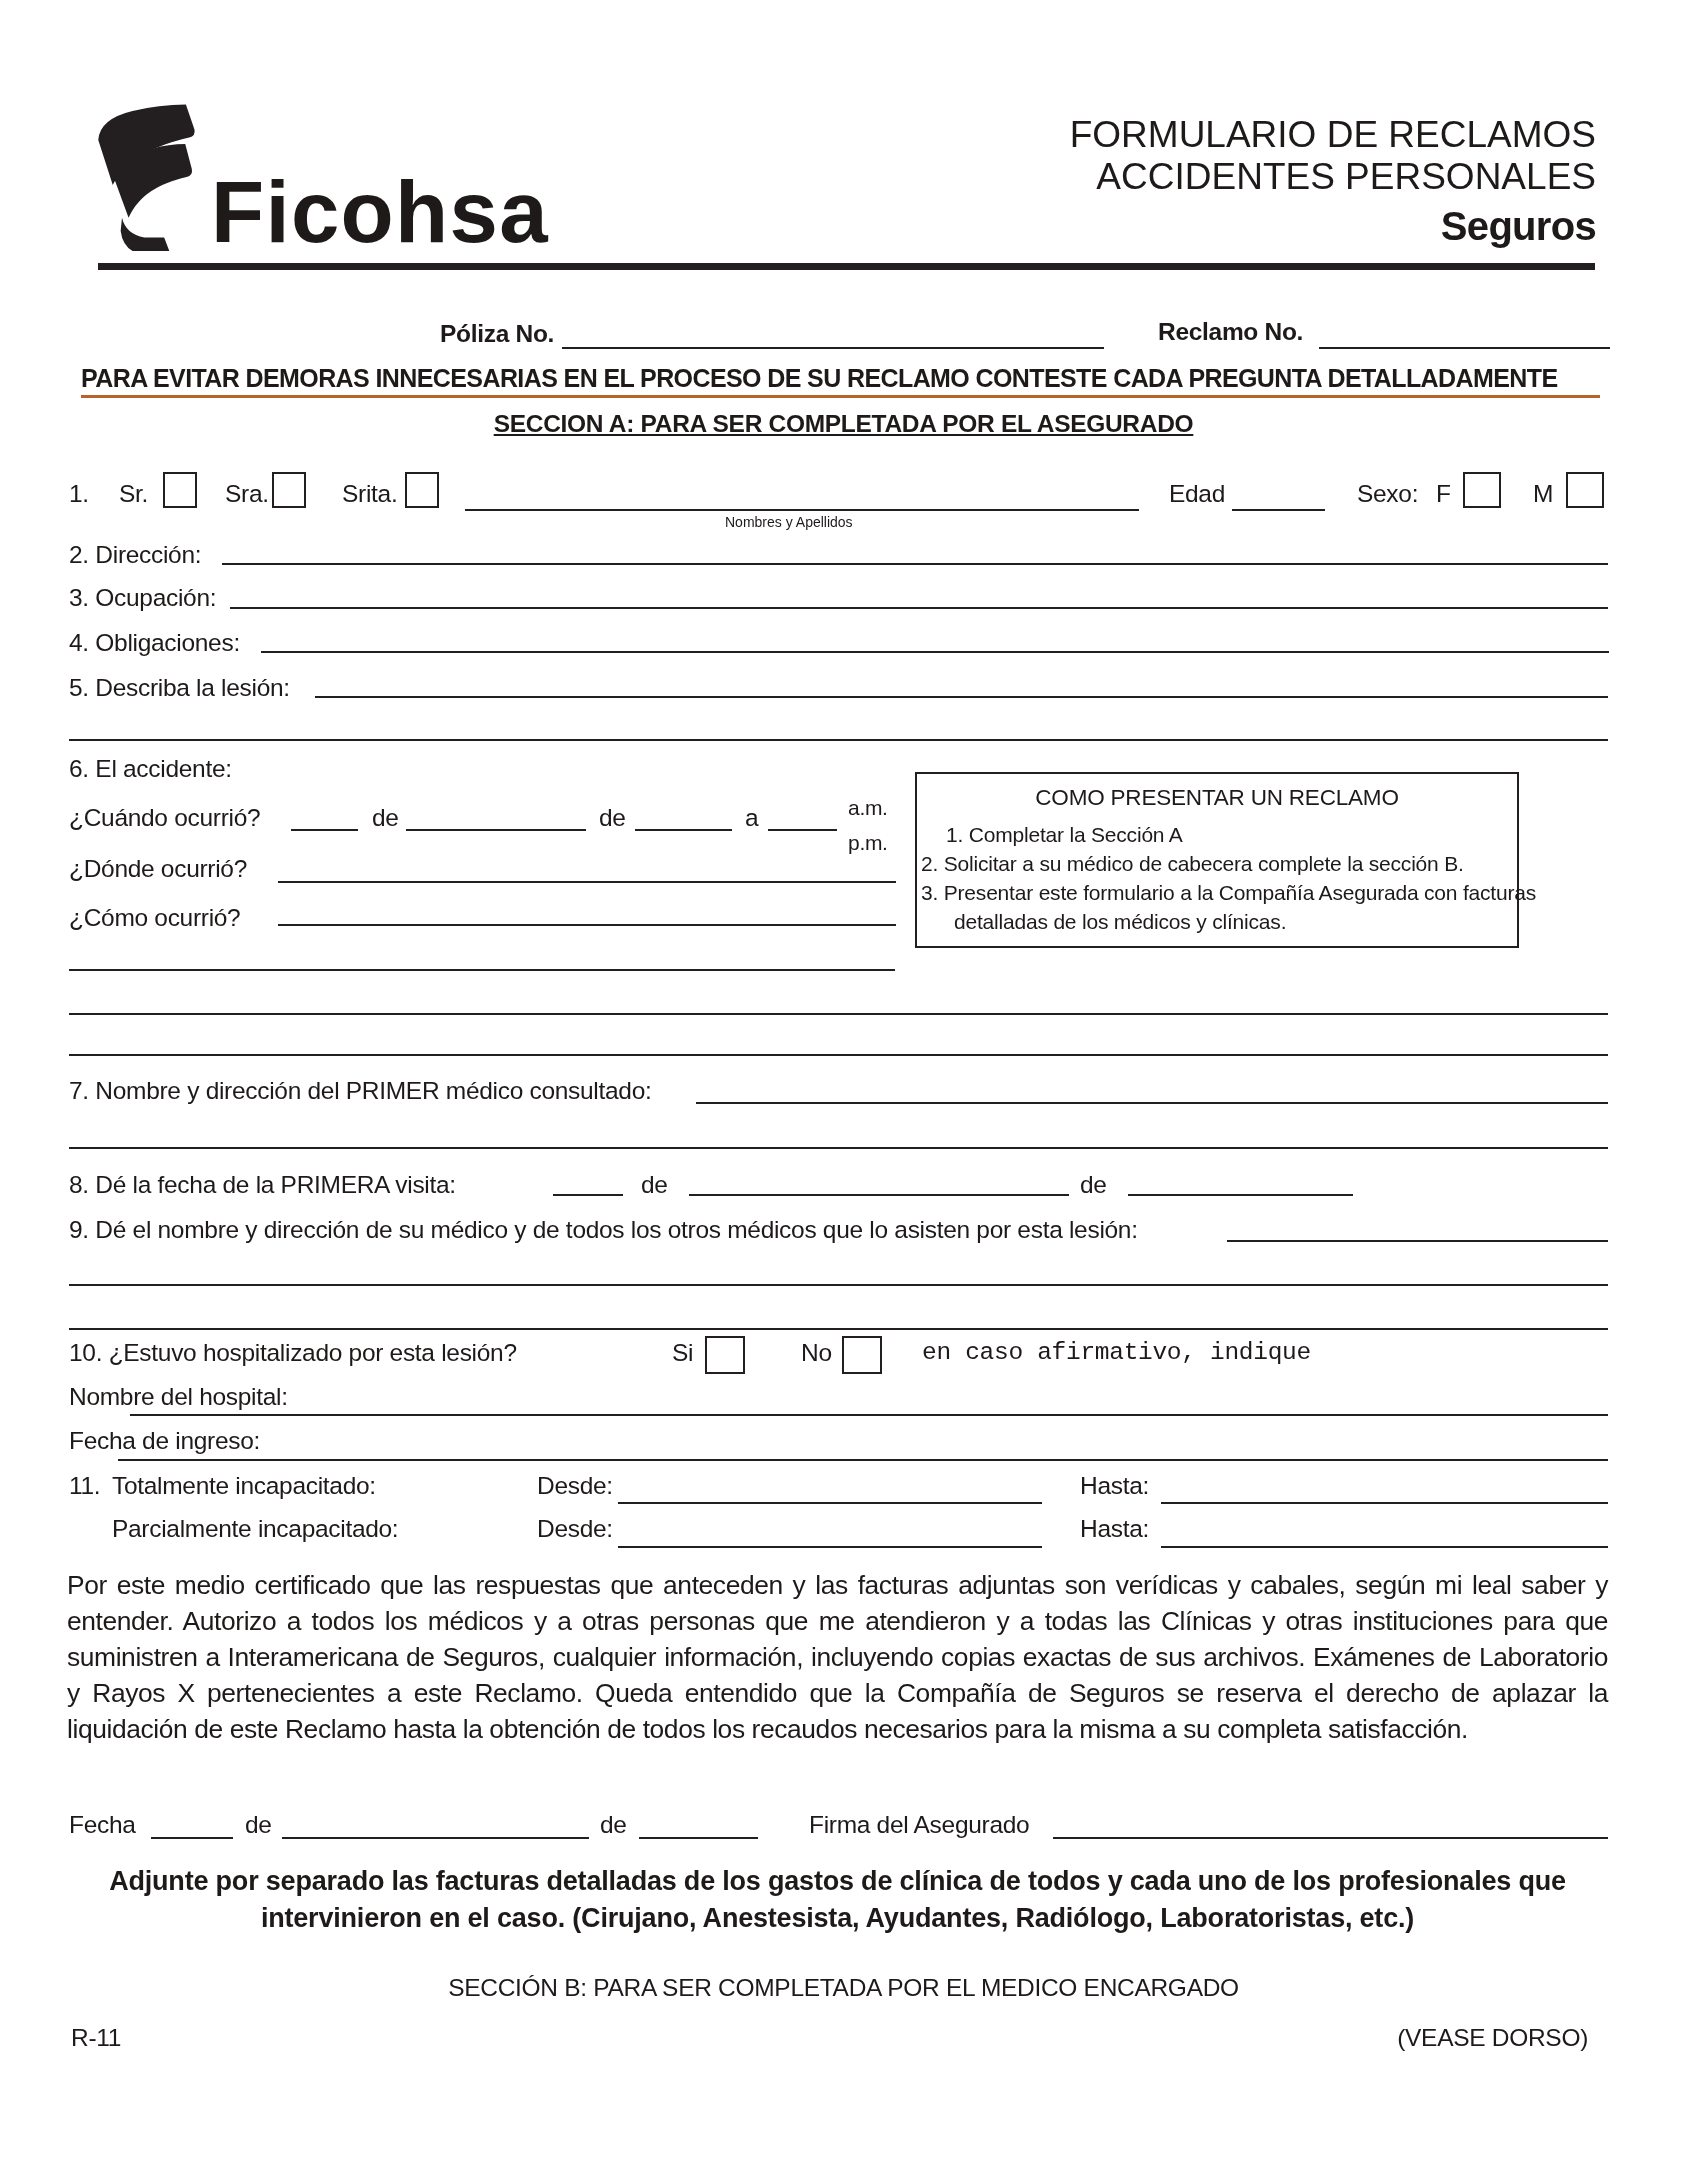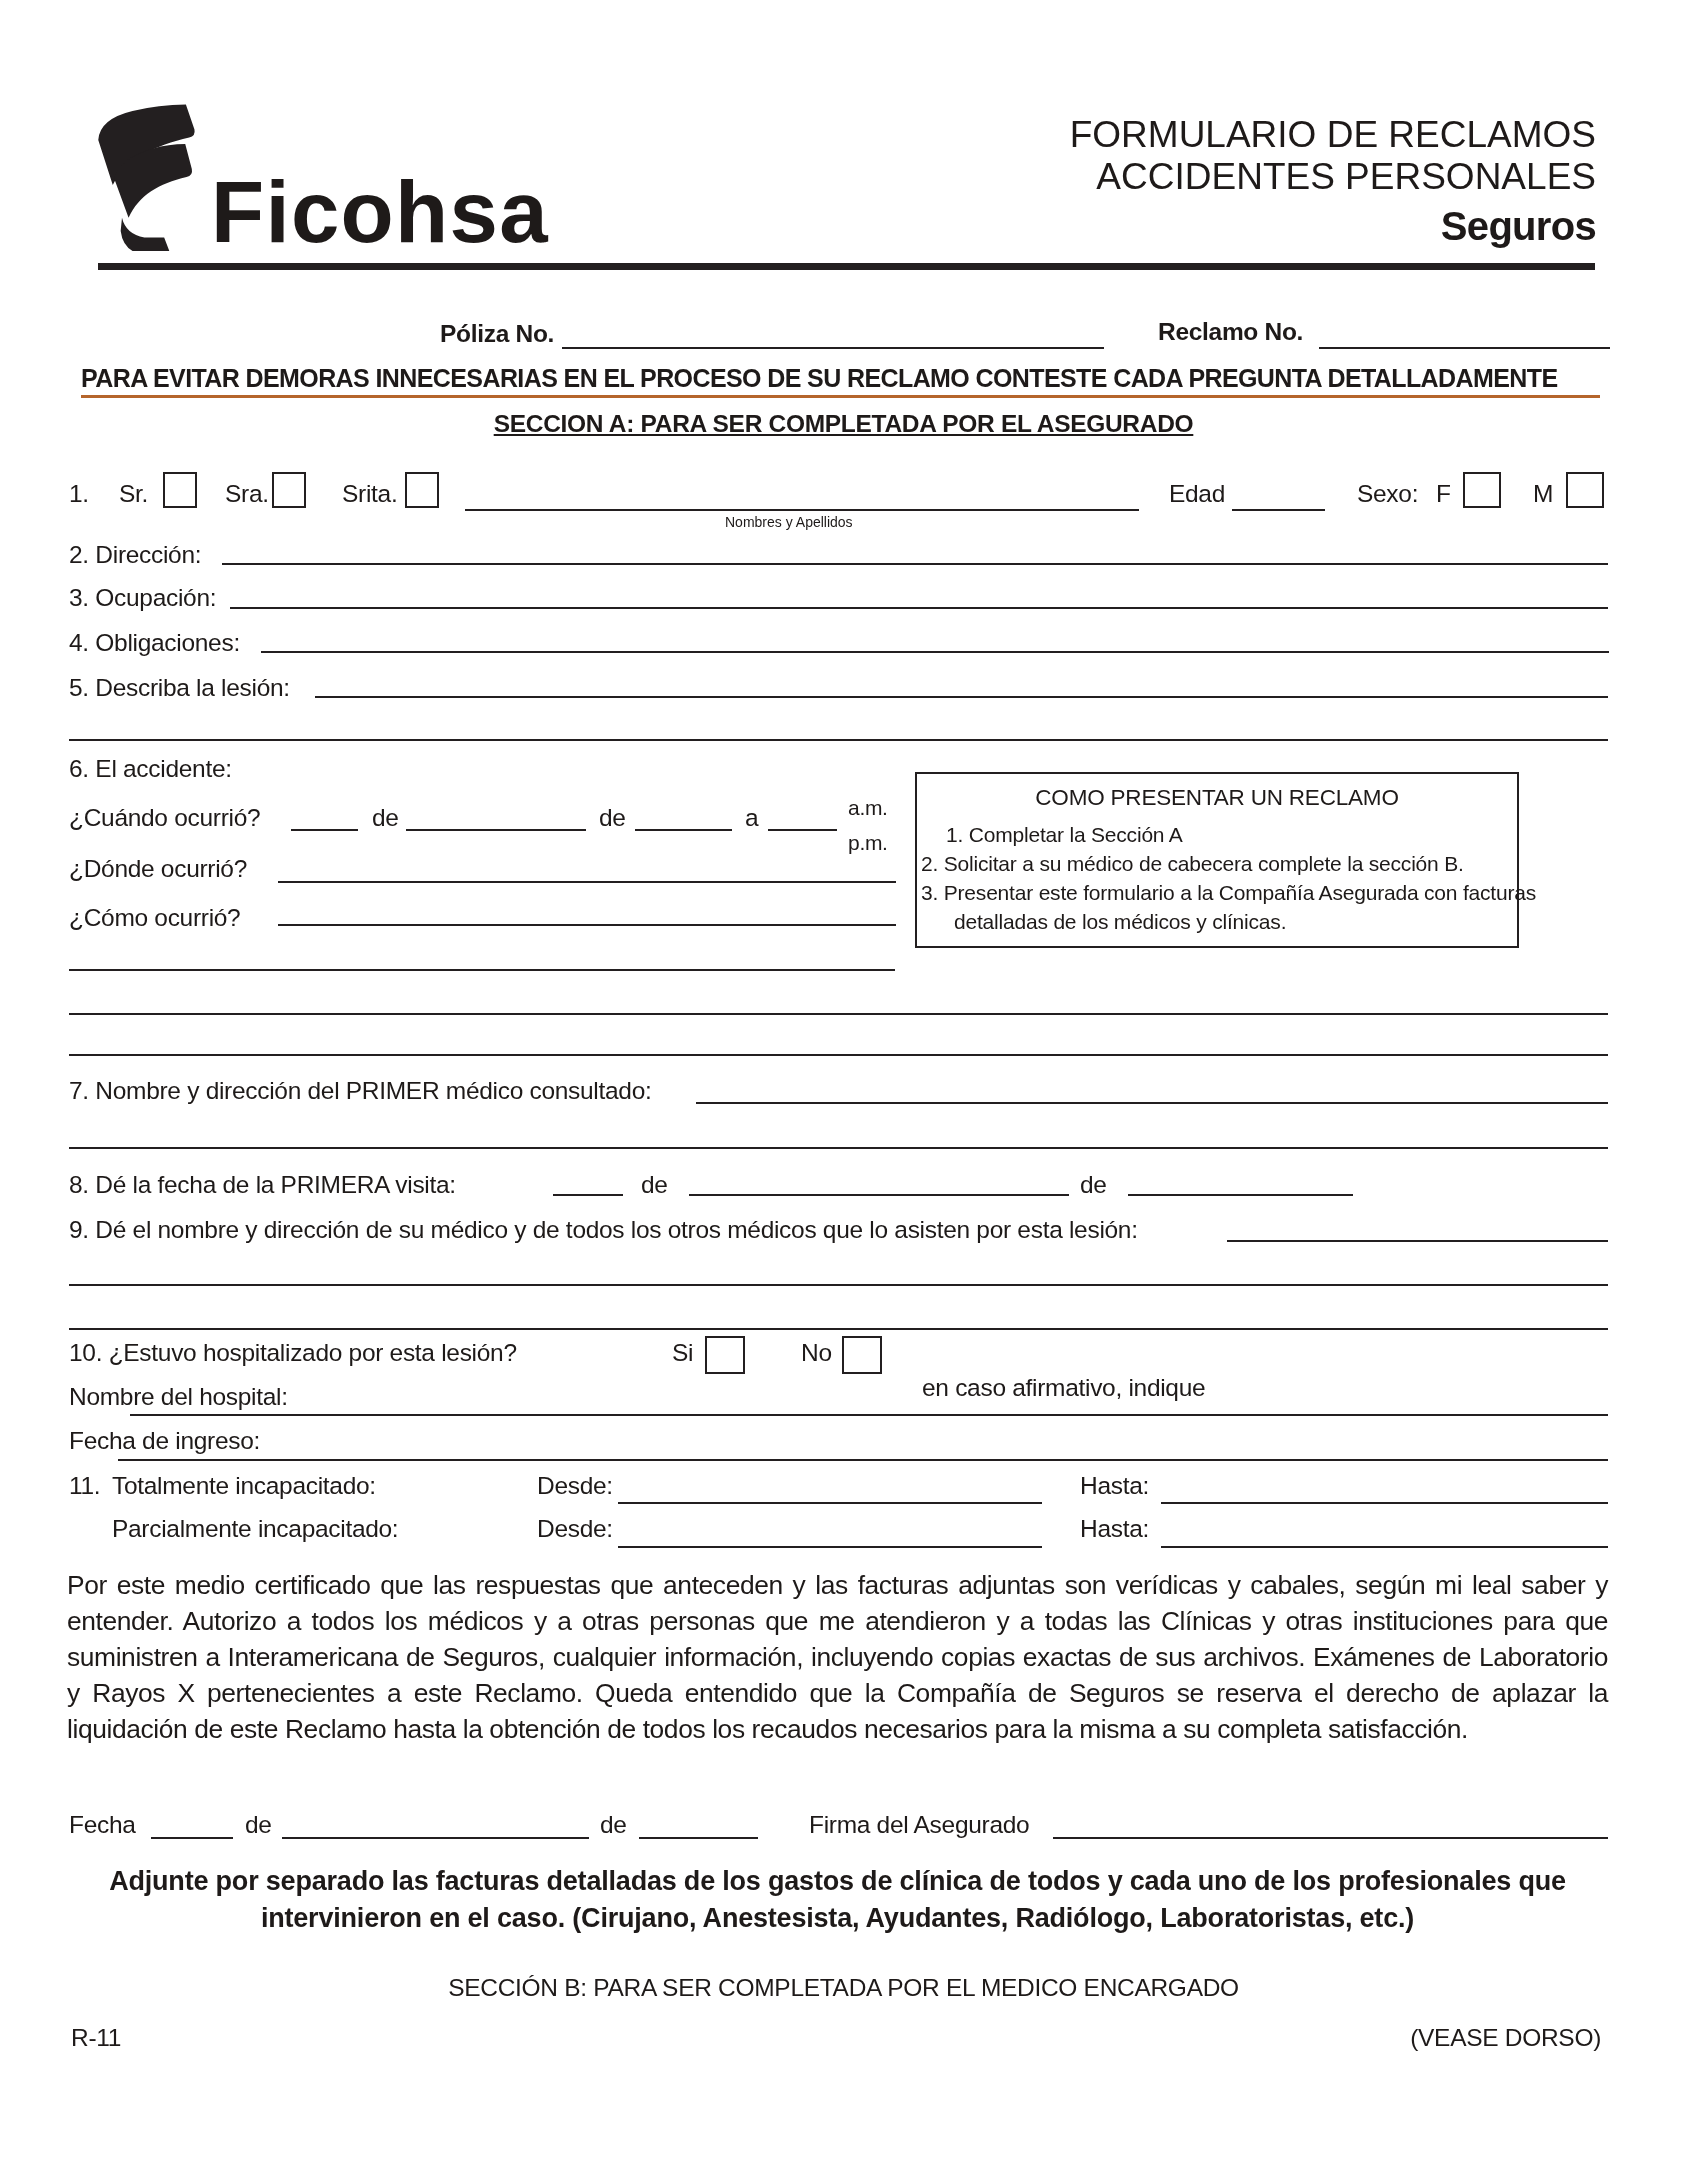--- a/index.html
+++ b/index.html
@@ -119,21 +119,21 @@
 <div class="t" style="left:69px; top:1215px;">9. Dé el nombre y dirección de su médico y de todos los otros médicos que lo asisten por esta lesión:</div>
 <div class="line" style="left:1227px; top:1240px; width:381px;"></div>
 <div class="line" style="left:69px; top:1284px; width:1539px;"></div>
 <div class="line" style="left:69px; top:1328px; width:1539px;"></div>
 
 <div class="t" style="left:69px; top:1338px;">10. ¿Estuvo hospitalizado por esta lesión?</div>
 <div class="t" style="left:672px; top:1338px;">Si</div>
 <div class="box" style="left:705px; top:1336px; width:40px; height:38px;"></div>
 <div class="t" style="left:801px; top:1338px;">No</div>
 <div class="box" style="left:842px; top:1336px; width:40px; height:38px;"></div>
-<div class="t" style="left:922px; top:1373px;">en caso afirmativo, indique</div>
+<div class="t" style="left:922px; top:1338px;font-family:Liberation Mono, monospace;">en caso afirmativo, indique</div>
 <div class="t" style="left:69px; top:1382px;">Nombre del hospital:</div>
 <div class="line" style="left:130px; top:1414px; width:1478px; left:130px;"></div>
 <div class="t" style="left:69px; top:1426px;">Fecha de ingreso:</div>
 <div class="line" style="left:118px; top:1459px; width:1490px;"></div>
 
 <div class="t" style="left:69px; top:1471px;">11.</div>
 <div class="t" style="left:112px; top:1471px;">Totalmente incapacitado:</div>
 <div class="t" style="left:537px; top:1471px;">Desde:</div>
 <div class="line" style="left:618px; top:1502px; width:424px;"></div>
 <div class="t" style="left:1080px; top:1471px;">Hasta:</div>
@@ -154,14 +154,14 @@
 <div class="line" style="left:639px; top:1837px; width:119px;"></div>
 <div class="t" style="left:809px; top:1810px;">Firma del Asegurado</div>
 <div class="line" style="left:1053px; top:1837px; width:555px;"></div>
 
 <div class="notice" style="top:1863px;">Adjunte por separado las facturas detalladas de los gastos de clínica de todos y cada uno de los profesionales que</div>
 <div class="notice" style="top:1900px;">intervinieron en el caso. (Cirujano, Anestesista, Ayudantes, Radiólogo, Laboratoristas, etc.)</div>
 
 <div class="center t" style="top:1973px;">SECCIÓN B: PARA SER COMPLETADA POR EL MEDICO ENCARGADO</div>
 
 <div class="t" style="left:71px; top:2023px;">R-11</div>
-<div class="t" style="right:86px; top:2023px;text-align:center;">(VEASE DORSO)</div>
+<div class="t" style="right:99px; top:2023px;text-align:center;">(VEASE DORSO)</div>
 
 
 </body></html>

